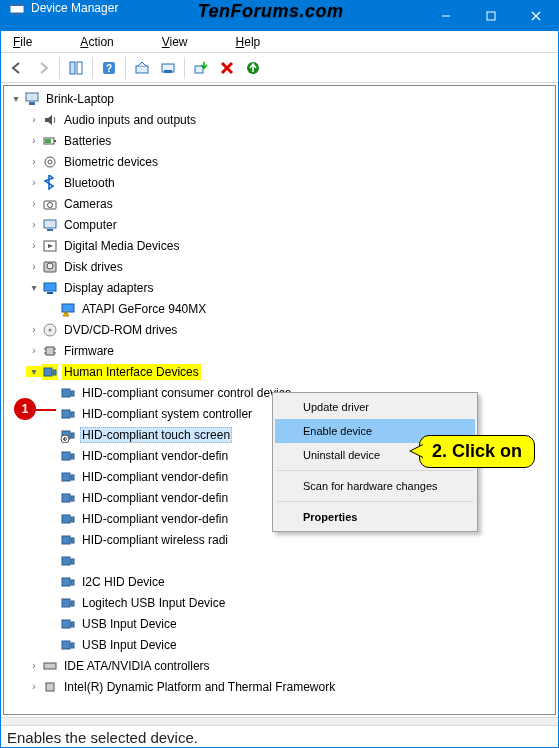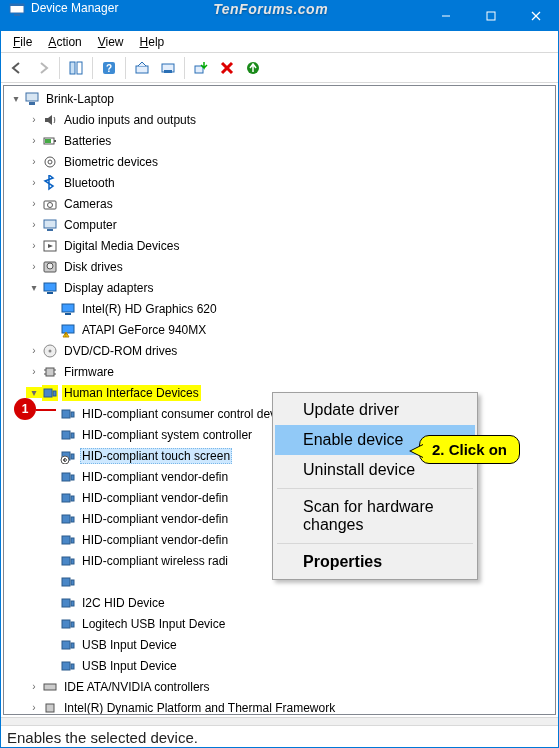--- a/index.html
+++ b/index.html
@@ -3,54 +3,54 @@
 <meta charset="utf-8">
 <style>
 * { box-sizing: border-box; margin: 0; padding: 0; font-family: "Segoe UI", Tahoma, sans-serif; }
 body { background: #fff; width: 559px; height: 748px; overflow: hidden; position: relative; }
 
 .window { width: 559px; height: 748px; border: 1px solid #0078d7; display: flex; flex-direction: column; background: #fff; }
 
 .titlebar { height: 30px; background: #0078d7; color: #fff; display: flex; align-items: flex-start; padding-left: 8px; font-size: 12px; }
 .titlebar .icon { width: 16px; height: 16px; margin-right: 6px; }
 .titlebar .title { flex: 0 0 auto; }
-.titlebar .watermark { flex: 1; text-align: center; font-size: 14px; font-weight: 600; font-style: italic; color: #e5e5e5; text-shadow: 0 1px 2px rgba(0,0,0,.3); letter-spacing: .5px; }
+.titlebar .watermark { flex: 1; text-align: center; font-size: 18px; font-weight: 600; font-style: italic; color: #000000; text-shadow: 0 1px 2px rgba(0,0,0,.3); letter-spacing: .5px; }
 .titlebar .winbtn { width: 45px; height: 30px; display: flex; align-items: center; justify-content: center; color: #fff; font-family: "Segoe MDL2 Assets", sans-serif; font-size: 10px; }
 
-.menubar { height: 22px; border-bottom: 1px solid #d9d9d9; display: flex; align-items: center; font-size: 12px; padding: 0 4px; }
+.menubar { height: 22px; border-bottom: 1px solid #d9d9d9; display: flex; align-items: center; font-size: 12px; padding: 0 4px; gap: 32px; }
 .menubar span { padding: 2px 8px; }
 .menubar span u { text-decoration: underline; }
 
 .toolbar { height: 30px; border-bottom: 1px solid #d9d9d9; display: flex; align-items: center; gap: 2px; padding: 0 4px; }
 .toolbar .tb { width: 24px; height: 24px; display: flex; align-items: center; justify-content: center; border: 1px solid transparent; }
 .toolbar .sep { width: 1px; height: 22px; background: #d9d9d9; margin: 0 2px; }
 
 .treepane { flex: 1; overflow: auto; border: 1px solid #828790; margin: 2px; background: #fff; position: relative; }
 .tree { font-size: 12px; padding: 2px 0; }
 .node { display: flex; align-items: center; height: 21px; white-space: nowrap; }
 .node .twisty { width: 16px; text-align: center; color: #6a6a6a; font-size: 10px; user-select: none; }
 .node .nicon { width: 16px; height: 16px; margin-right: 4px; }
 .node .label { padding: 1px 2px; }
 .node.selected .label { background: #cde8ff; border: 1px dotted #7ab7e8; padding: 0 1px; }
 .node.highlighted .label { background: #ffff00; }
 .node.highlighted .nicon-wrap, .node.highlighted .twisty { background: #ffff00; }
 .d0 { padding-left: 4px; }
 .d1 { padding-left: 22px; }
 .d2 { padding-left: 40px; }
 
-.contextmenu { position: absolute; left: 272px; top: 392px; width: 206px; background: #f0f0f0; border: 1px solid #a0a0a0; box-shadow: 3px 3px 4px rgba(0,0,0,.25); font-size: 16px; padding: 2px; z-index: 10; }
+.contextmenu { position: absolute; left: 272px; top: 392px; width: 206px; background: #f0f0f0; border: 1px solid #a0a0a0; box-shadow: 3px 3px 4px rgba(0,0,0,.25); font-size: 11px; padding: 2px; z-index: 10; }
 .contextmenu .mi { padding: 6px 20px 6px 28px; }
 .contextmenu .mi.hover { background: #91c9f7; }
 .contextmenu .msep { height: 1px; background: #d7d7d7; margin: 3px 2px; }
 .contextmenu .mi.bold { font-weight: 700; }
 
 .callout1 { position: absolute; left: 14px; top: 398px; width: 22px; height: 22px; background: #d40000; border-radius: 50%; color: #fff; font-size: 12px; font-weight: 700; display: flex; align-items: center; justify-content: center; z-index: 12; }
 .callout1line { position: absolute; left: 36px; top: 409px; width: 20px; height: 2px; background: #d40000; z-index: 12; }
 
-.callout2 { position: absolute; left: 419px; top: 435px; background: #ffff00; border: 1px solid #000; border-radius: 10px; padding: 5px 12px; font-size: 15px; font-weight: 600; z-index: 14; }
+.callout2 { position: absolute; left: 419px; top: 435px; background: #ffff00; border: 1px solid #000; border-radius: 10px; padding: 5px 12px; font-size: 18px; font-weight: 600; z-index: 14; }
 .callout2::before { content: ""; position: absolute; left: -18px; top: 8px; border: 7px solid transparent; border-right: 14px solid #000; }
 .callout2::after { content: ""; position: absolute; left: -15px; top: 9px; border: 6px solid transparent; border-right: 12px solid #ffff00; }
 
 .statusbar { height: 22px; border-top: 1px solid #d9d9d9; font-size: 15px; padding: 3px 6px; color: #222; }
 .statusbar-divider { height: 8px; background: #f0f0f0; border-top: 1px solid #d9d9d9; }
 
 svg { display: block; }
 </style>
 </head>
 <body>
@@ -247,30 +247,20 @@
         </div>
       <div class="node d1">
           <span class="twisty">▾</span>
           <span class="nicon">
             <svg viewBox="0 0 16 16">
               <rect x="2" y="3" width="12" height="8" fill="#3d9bff" stroke="#1a5a9c"></rect>
               <rect x="5" y="12" width="6" height="2" fill="#1a5a9c"></rect>
             </svg>
           </span>
           <span class="label">Display adapters</span>
-        </div>
-      <div class="node d2">
-          <span class="twisty"></span>
-          <span class="nicon">
-            <svg viewBox="0 0 16 16">
-              <rect x="2" y="3" width="12" height="8" fill="#3d9bff" stroke="#1a5a9c"></rect>
-              <rect x="5" y="12" width="6" height="2" fill="#1a5a9c"></rect>
-            </svg>
-          </span>
-          <span class="label">Intel(R) HD Graphics 620</span>
         </div>
       <div class="node d2">
           <span class="twisty"></span>
           <span class="nicon">
             <svg viewBox="0 0 16 16">
               <rect x="2" y="3" width="12" height="8" fill="#3d9bff" stroke="#1a5a9c"></rect>
               <path d="M3 15 L6 10 L9 15 Z" fill="#ffcc00" stroke="#b8860b"></path>
               <text x="6" y="14.5" font-size="5" text-anchor="middle" fill="#000">!</text>
             </svg>
           </span>

